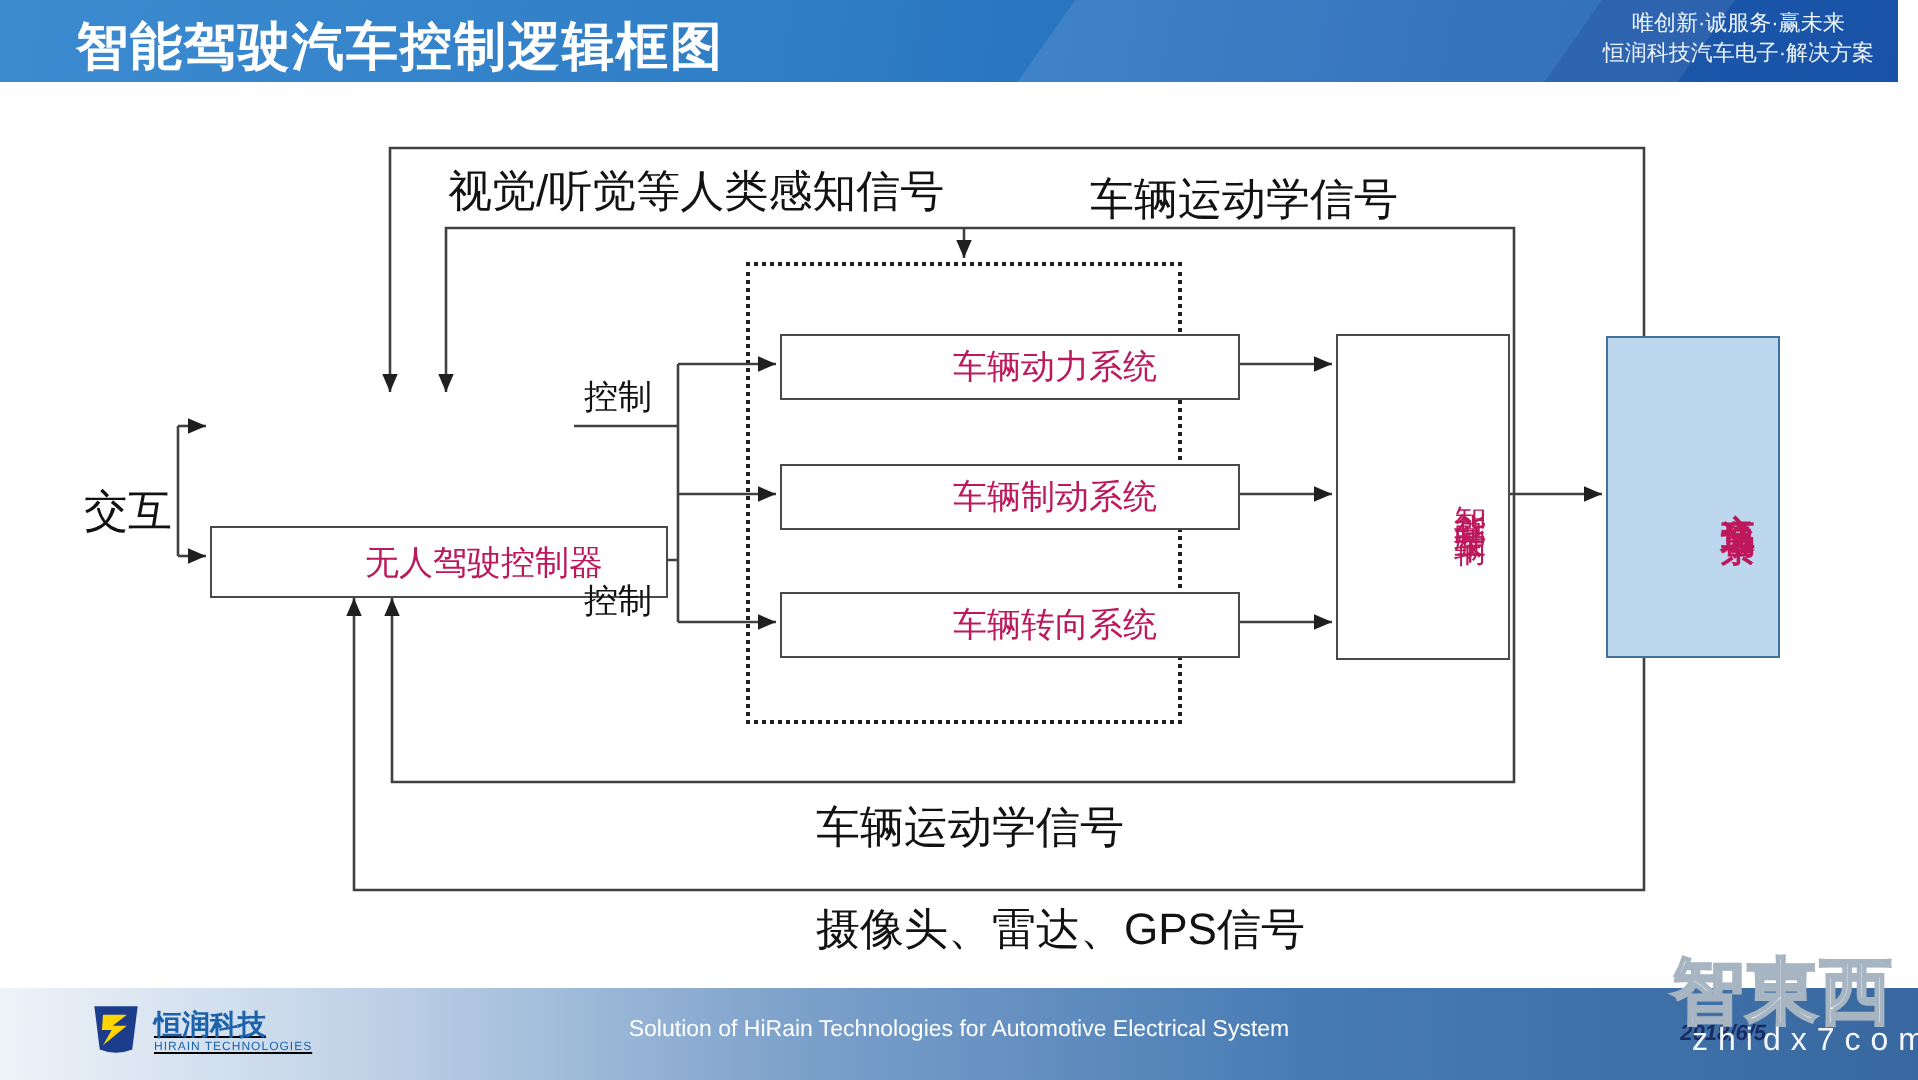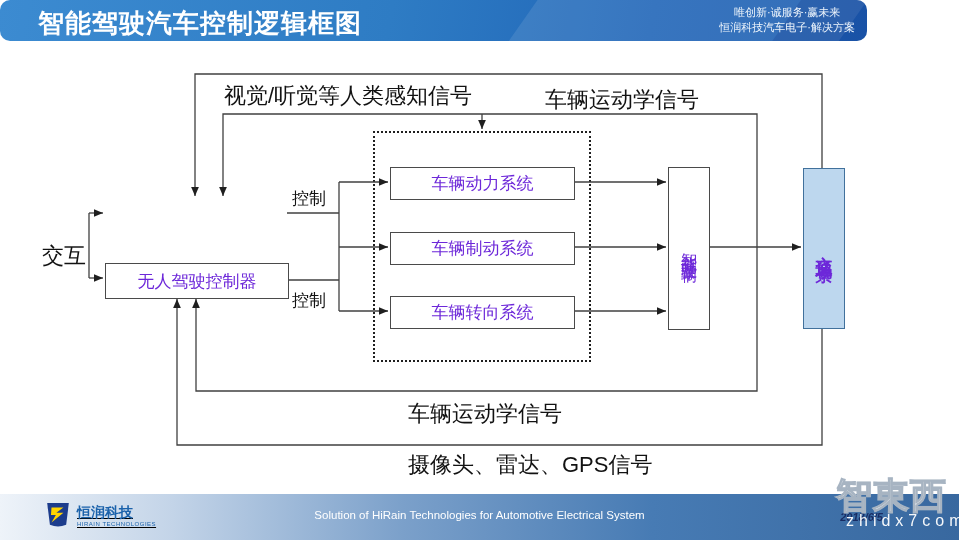--- a/index.html
+++ b/index.html
@@ -1,37 +1,37 @@
 <!DOCTYPE html>
 <html><head>
 <meta charset="utf-8">
 <style>
   html,body{margin:0;padding:0;}
   body{width:959px;height:540px;position:relative;overflow:hidden;
        font-family:"Liberation Sans",sans-serif;background:#ffffff;}
 
   
-  .header{position:absolute;left:0;top:0;width:867px;height:41px;
+  .header{position:absolute;left:0;top:0;width:949px;height:41px;
           background:linear-gradient(100deg,#3c8bd1 0%,#2e7cc4 45%,#2166b8 75%,#1d5cb0 100%);
-          overflow:hidden;z-index:5;border-radius:10px;}
+          overflow:hidden;z-index:5;}
   .header .deco1{position:absolute;left:520px;top:-30px;width:330px;height:110px;
           background:rgba(255,255,255,0.10);transform:skewX(-35deg);}
   .header .deco2{position:absolute;left:780px;top:-20px;width:260px;height:100px;
           background:rgba(10,40,120,0.18);transform:skewX(-35deg);}
   .header .title{position:absolute;left:38px;top:6px;font-size:26px;font-weight:bold;
           color:#ffffff;letter-spacing:1px;white-space:nowrap;}
   .header .slogan{position:absolute;right:12px;top:5px;text-align:center;
           font-size:11px;line-height:15px;color:#eef5fc;white-space:nowrap;}
 
   
   .stage{position:absolute;left:0;top:41px;width:959px;height:453px;}
   svg.wires{position:absolute;left:0;top:0;z-index:2;}
   .box{position:absolute;background:#ffffff;border:1px solid #4a4a4a;
        display:flex;align-items:center;justify-content:center;
-       font-size:17px;color:#6d28d9;z-index:3;white-space:nowrap;}
+       font-size:17px;color:#be185d;z-index:3;white-space:nowrap;padding-left:45px;}
   .dashedbox{position:absolute;border:2px dotted #1f1f1f;background:transparent;z-index:1;}
   .vbox{writing-mode:vertical-rl;text-orientation:upright;letter-spacing:3px;
         line-height:1;}
   .scenebox{background:#bdd7ee;border:1px solid #41719c;font-weight:bold;}
   .lbl{position:absolute;font-size:22px;color:#121212;white-space:nowrap;z-index:4;}
 
   
   .footer{position:absolute;left:0;top:494px;width:959px;height:46px;
           background:linear-gradient(90deg,#eef3f9 0%,#c3d4e8 18%,#7ba0ca 42%,#477bb4 68%,#38689f 100%);
           z-index:5;}

